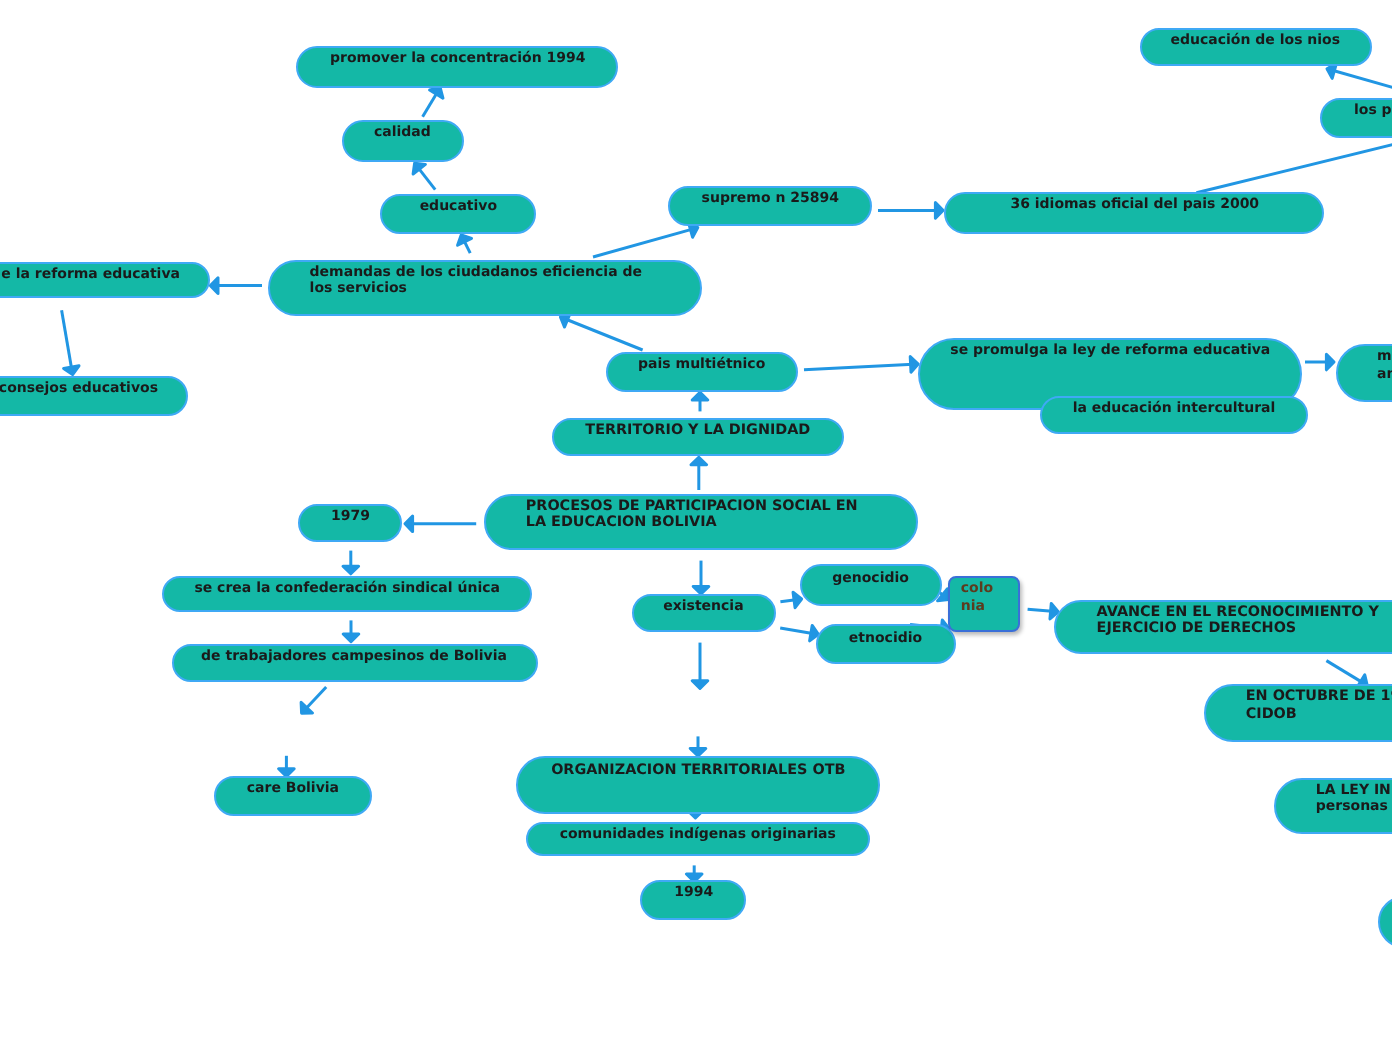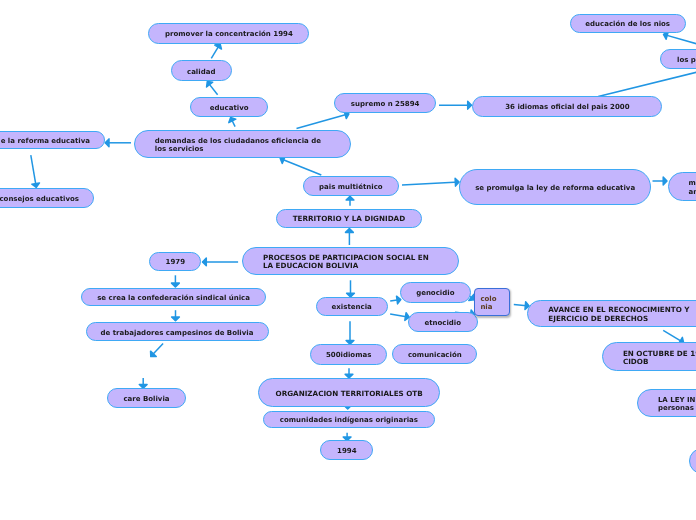--- a/index.html
+++ b/index.html
@@ -4,23 +4,23 @@
 <title>mindmap</title>
 <style>
   html,body{margin:0;padding:0;background:#fff;}
   body{width:696px;height:520px;overflow:hidden;
         font-family:"DejaVu Sans",sans-serif;
         -webkit-font-smoothing:antialiased;text-rendering:geometricPrecision;}
   #stage{position:relative;width:696px;height:520px;background:#fff;overflow:hidden;}
   #edges{position:absolute;left:0;top:0;width:696px;height:520px;overflow:visible;}
   .edge{fill:none;stroke:#2196E3;stroke-width:1.5;stroke-linecap:butt;}
   .arrowhead{fill:#2196E3;stroke:#2196E3;stroke-width:1.5;stroke-linejoin:round;}
-  .node{position:absolute;box-sizing:border-box;background:#c4b5fd;
+  .node{position:absolute;box-sizing:border-box;background:#14b8a6;
         border:1.3px solid #3FA9F5;border-radius:999px;
-        display:flex;flex-direction:column;justify-content:center;
+        display:flex;flex-direction:column;justify-content:flex-start;
         font-size:7px;font-weight:bold;color:#1a1a1a;line-height:8.4px;
         padding:0 17px;white-space:pre;z-index:2;}
   .ln{position:relative;top:1.2px;display:block;transform:translateZ(0);}
   .node.a-center{align-items:center;text-align:center;}
   .node.a-left{align-items:flex-start;text-align:left;padding-left:20px;}
   .node.a-right{align-items:flex-end;text-align:right;padding-right:14px;}
   .node.accent{border-radius:4px;border:1.4px solid #3A6FD8;color:#5C3B1E;
         padding:0 5px;box-shadow:1px 1.5px 2px rgba(0,0,0,0.28);}
 </style>
 </head>
@@ -95,33 +95,32 @@
   <div class="node a-center" style="left:170.70px;top:60.30px;width:61.00px;height:20.70px"><span class="ln">calidad</span></div>
   <div class="node a-left" style="left:660.00px;top:49.30px;width:90.00px;height:19.50px;padding-left:16px"><span class="ln">los p</span></div>
   <div class="node a-center" style="left:190.20px;top:96.80px;width:78px;height:20.50px"><span class="ln">educativo</span></div>
   <div class="node a-center" style="left:334.30px;top:93.20px;width:101.70px;height:20.30px"><span class="ln">supremo n 25894</span></div>
   <div class="node a-center" style="left:472.40px;top:96.10px;width:190px;height:20.80px"><span class="ln">36 idiomas oficial del pais 2000</span></div>
   <div class="node a-left" style="left:133.80px;top:129.80px;width:217.40px;height:28.30px"><span class="ln">demandas de los ciudadanos eficiencia de</span><span class="ln">los servicios</span></div>
   <div class="node a-right" style="left:-72.00px;top:130.60px;width:177.00px;height:18.70px"><span class="ln">e la reforma educativa</span></div>
   <div class="node a-right" style="left:-72.00px;top:188.10px;width:166.00px;height:19.80px"><span class="ln">consejos educativos</span></div>
   <div class="node a-center" style="left:302.50px;top:175.70px;width:96.70px;height:20.20px"><span class="ln">pais multiétnico</span></div>
   <div class="node a-center" style="left:459.40px;top:169.00px;width:191.50px;height:36px"><span class="ln">se promulga la ley de reforma educativa</span></div>
+  <div class="node a-center" style="left:520.30px;top:198.20px;width:133.40px;height:19.00px"><span class="ln">la educación intercultural</span></div>
   <div class="node a-left" style="left:667.50px;top:172.00px;width:90.00px;height:29.00px"><span class="ln">ma</span><span class="ln">an</span></div>
   <div class="node a-center" style="left:275.50px;top:208.70px;width:146.80px;height:19.00px;font-size:7.2px"><span class="ln">TERRITORIO Y LA DIGNIDAD</span></div>
   <div class="node a-center" style="left:149.20px;top:251.50px;width:52.20px;height:19.90px"><span class="ln">1979</span></div>
   <div class="node a-left" style="left:241.90px;top:246.60px;width:217.20px;height:28.90px;font-size:7.2px"><span class="ln">PROCESOS DE PARTICIPACION SOCIAL EN</span><span class="ln">LA EDUCACION BOLIVIA</span></div>
   <div class="node a-center" style="left:81.40px;top:287.60px;width:184.40px;height:18.20px"><span class="ln">se crea la confederación sindical única</span></div>
   <div class="node a-center" style="left:85.50px;top:322.00px;width:183.00px;height:19.20px"><span class="ln">de trabajadores campesinos de Bolivia</span></div>
   <div class="node a-center" style="left:107.20px;top:388.30px;width:78.50px;height:19.80px"><span class="ln">care Bolivia</span></div>
   <div class="node a-center" style="left:315.80px;top:296.80px;width:71.80px;height:19.40px"><span class="ln">existencia</span></div>
   <div class="node a-center" style="left:399.90px;top:282.40px;width:70.80px;height:20.20px"><span class="ln">genocidio</span></div>
   <div class="node a-center" style="left:407.90px;top:312.40px;width:69.70px;height:19.60px"><span class="ln">etnocidio</span></div>
   <div class="node accent a-left" style="left:474.40px;top:288.10px;width:36.00px;height:28.20px"><span class="ln">colo</span><span class="ln">nia</span></div>
   <div class="node a-left" style="left:527.30px;top:299.70px;width:215.00px;height:27.40px;font-size:7.2px"><span class="ln">AVANCE EN EL RECONOCIMIENTO Y</span><span class="ln">EJERCICIO DE DERECHOS</span></div>
   <div class="node a-left" style="left:601.90px;top:342.30px;width:170.00px;height:28.90px;font-size:7.2px"><span class="ln">EN OCTUBRE DE 19</span><span class="ln">CIDOB</span></div>
   <div class="node a-left" style="left:636.90px;top:388.80px;width:170.00px;height:28.40px"><span class="ln">LA LEY IN</span><span class="ln">personas</span></div>
-  <div class="node a-center" style="left:309.90px;top:344.40px;width:77.50px;height:20.20px"><span class="ln">500idiomas</span></div>
-  <div class="node a-center" style="left:392.10px;top:344.10px;width:85.40px;height:20.00px"><span class="ln">comunicación</span></div>
   <div class="node a-center" style="left:258.40px;top:378.40px;width:181.50px;height:29px;font-size:7.2px"><span class="ln">ORGANIZACION TERRITORIALES OTB</span></div>
   <div class="node a-center" style="left:262.60px;top:410.50px;width:172.60px;height:17.70px"><span class="ln">comunidades indígenas originarias</span></div>
   <div class="node a-center" style="left:320.30px;top:439.90px;width:53.10px;height:20.30px"><span class="ln">1994</span></div>
   <div class="node a-left" style="left:688.90px;top:448.20px;width:120.00px;height:25.60px"></div>
 </div>
 
 </body></html>

